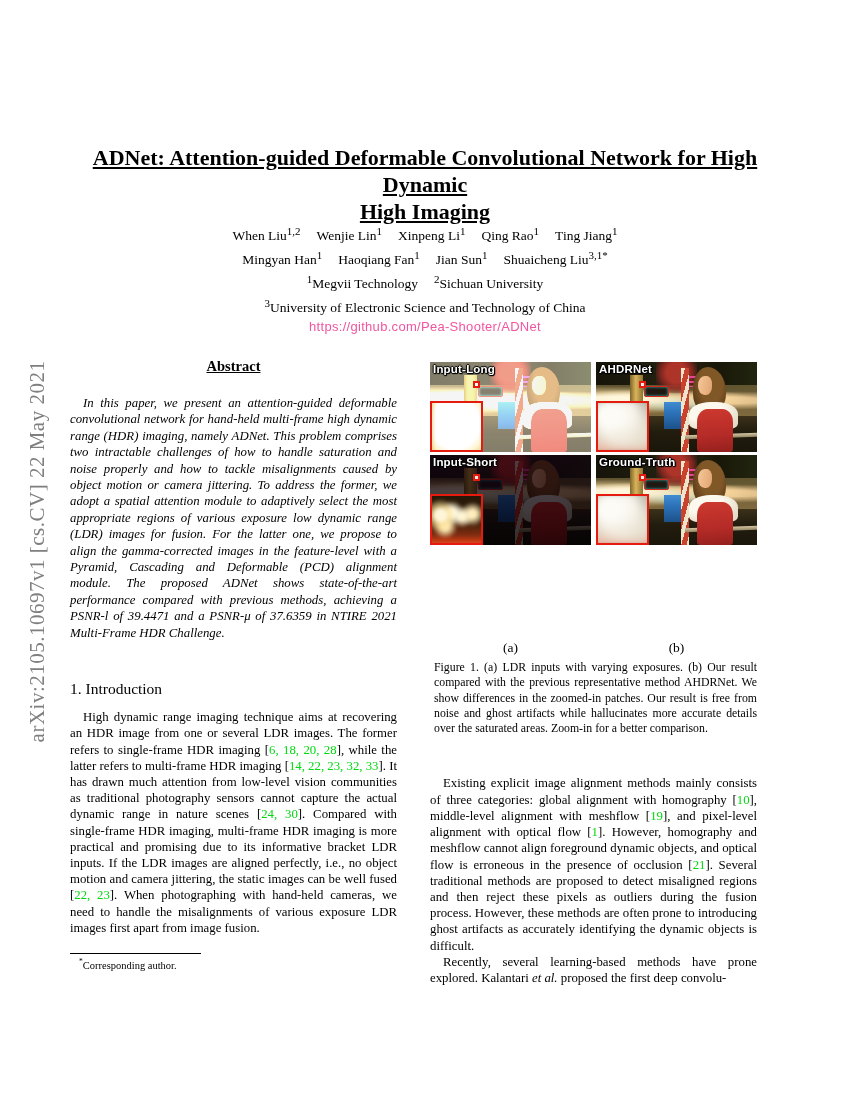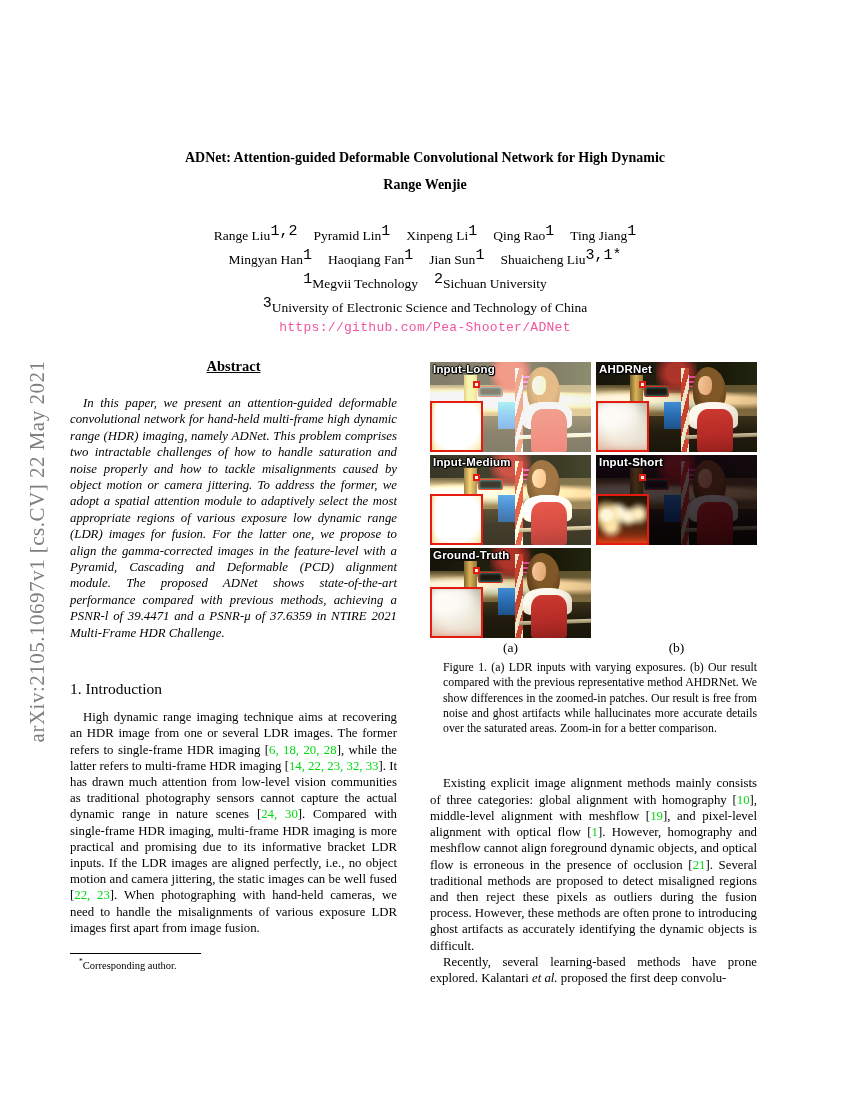--- a/index.html
+++ b/index.html
@@ -8,27 +8,27 @@
     font-family:"Liberation Serif",serif;color:#000;overflow:hidden;
   }
   
   .arxiv-strip{
     position:absolute;left:-233px;top:539px;width:540px;text-align:center;
     transform:rotate(-90deg);font-size:21px;color:var(--arxiv-gray,#7f7f7f);
     letter-spacing:.5px;white-space:nowrap;
   }
   
   .title-block{position:absolute;top:144px;left:50px;right:50px;text-align:center;
-    font-size:14px;font-weight:bold;line-height:27px;}
+    font-size:22px;font-weight:bold;line-height:27px;text-decoration:underline;}
   .authors-block{position:absolute;top:221px;left:0;right:0;text-align:center;
     font-size:13.5px;line-height:19.5px;}
-  .authors-block sup{font-size:15px;font-family:Liberation Mono, monospace;}
+  .authors-block sup{font-size:11px;}
   .author{margin:0 8px;white-space:nowrap;}
   .affil{margin:0 8px;white-space:nowrap;}
-  .paper-link{font-family:Liberation Mono, monospace;font-size:13px;letter-spacing:.3px;
+  .paper-link{font-family:Liberation Sans, sans-serif;font-size:13px;letter-spacing:.3px;
     color:var(--link-pink,#f0559f);text-decoration:none;cursor:pointer;}
   
   .col-left{position:absolute;left:70px;top:358px;width:327px;}
   .col-right{position:absolute;left:430px;top:362px;width:327px;}
   .abstract-heading{text-align:center;font-weight:bold;font-size:14.5px;margin:0;text-decoration:underline;}
   .abstract-body{margin:20px 0 0 0;font-style:italic;font-size:12.8px;line-height:16.4px;
     text-align:justify;text-indent:13px;}
   .intro-heading{font-size:15.5px;font-weight:normal;margin:39px 0 0 0;}
   .body-par{margin:11px 0 0 0;font-size:12.8px;line-height:16.2px;text-align:justify;text-indent:13px;}
   .seg-cite{color:var(--cite-green,#00d90f);cursor:pointer;}
@@ -102,37 +102,37 @@
     radial-gradient(circle at 78% 40%, #ffecba 0 7%, transparent 22%),
     radial-gradient(circle at 30% 62%, #ffe9b0 0 8%, transparent 24%),
     linear-gradient(180deg,#241505 0%,#33200a 50%,#7e2c10 78%,#cf3c16 90%,#e65f1e 100%);}
   .marker{position:absolute;left:26.5%;top:21%;width:7px;height:7px;box-sizing:border-box;
     border:2px solid var(--fig-red,#e41b0e);background:rgba(255,255,255,.9);}
   .plabel{position:absolute;top:1px;left:3px;font:bold 11.5px "Liberation Sans",sans-serif;
     color:#fff;letter-spacing:.2px;
     text-shadow:-1px 0 1px #000,1px 0 1px #000,0 -1px 1px #000,0 1px 1px #000,1px 1px 1px #000;}
   .sublabels{display:flex;gap:5px;margin-top:2px;}
   .sublabels div{width:161px;text-align:center;font-size:13.5px;line-height:16px;}
-  .fig-caption{margin:4px 0 0 13px;font-size:11.8px;line-height:15.3px;text-align:justify;}
+  .fig-caption{margin:4px 0 0 4px;font-size:11.8px;line-height:15.3px;text-align:justify;}
 </style>
 </head>
 <body>
 
 <div class="page">
 
   <div class="arxiv-strip">arXiv:2105.10697v1  [cs.CV]  22 May 2021</div>
 
   <div class="title-block">
     <div>ADNet: Attention-guided Deformable Convolutional Network for High Dynamic</div>
-    <div>Range Wenjie</div>
+    <div>High Imaging</div>
   </div>
 
   <div class="authors-block">
     <div>
-      <span class="author"><span>Range Liu</span><sup>1,2</sup></span><span class="author"><span>Pyramid Lin</span><sup>1</sup></span><span class="author"><span>Xinpeng Li</span><sup>1</sup></span><span class="author"><span>Qing Rao</span><sup>1</sup></span><span class="author"><span>Ting Jiang</span><sup>1</sup></span>
+      <span class="author"><span>When Liu</span><sup>1,2</sup></span><span class="author"><span>Wenjie Lin</span><sup>1</sup></span><span class="author"><span>Xinpeng Li</span><sup>1</sup></span><span class="author"><span>Qing Rao</span><sup>1</sup></span><span class="author"><span>Ting Jiang</span><sup>1</sup></span>
     </div>
     <div>
       <span class="author"><span>Mingyan Han</span><sup>1</sup></span><span class="author"><span>Haoqiang Fan</span><sup>1</sup></span><span class="author"><span>Jian Sun</span><sup>1</sup></span><span class="author"><span>Shuaicheng Liu</span><sup>3,1*</sup></span>
     </div>
     <div>
       <span class="affil"><sup>1</sup><span>Megvii Technology</span></span><span class="affil"><sup>2</sup><span>Sichuan University</span></span>
     </div>
     <div>
       <span class="affil"><sup>3</sup><span>University of Electronic Science and Technology of China</span></span>
     </div>
@@ -185,40 +185,20 @@
             <div class="L rail"></div>
             <div class="L hair"></div>
             <div class="L face"></div>
             <div class="L blouse"></div>
             <div class="L vest"></div>
           </div>
         <div class="marker"></div>
         <div class="inset inset--blur"></div>
         <div class="plabel">AHDRNet</div>
       </div>
-      <div class="panel panel--medium">
-        <div class="scene">
-            <div class="L trees"></div>
-            <div class="L band"></div>
-            <div class="L redride"></div>
-            <div class="L pinkneon"></div>
-            <div class="L pillar"></div>
-            <div class="L sign"></div>
-            <div class="L stall"></div>
-            <div class="L pole"></div>
-            <div class="L rail"></div>
-            <div class="L hair"></div>
-            <div class="L face"></div>
-            <div class="L blouse"></div>
-            <div class="L vest"></div>
-          </div>
-        <div class="marker"></div>
-        <div class="inset inset--sat"></div>
-        <div class="plabel">Input-Medium</div>
-      </div>
       <div class="panel panel--short">
         <div class="scene">
             <div class="L trees"></div>
             <div class="L band"></div>
             <div class="L redride"></div>
             <div class="L pinkneon"></div>
             <div class="L pillar"></div>
             <div class="L sign"></div>
             <div class="L stall"></div>
             <div class="L pole"></div>

